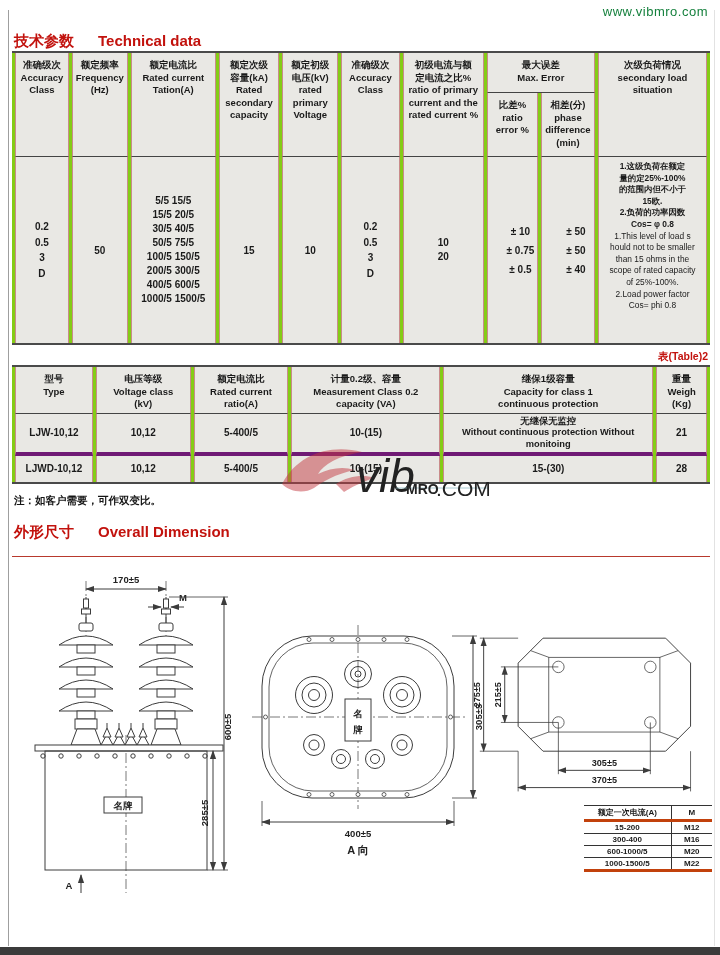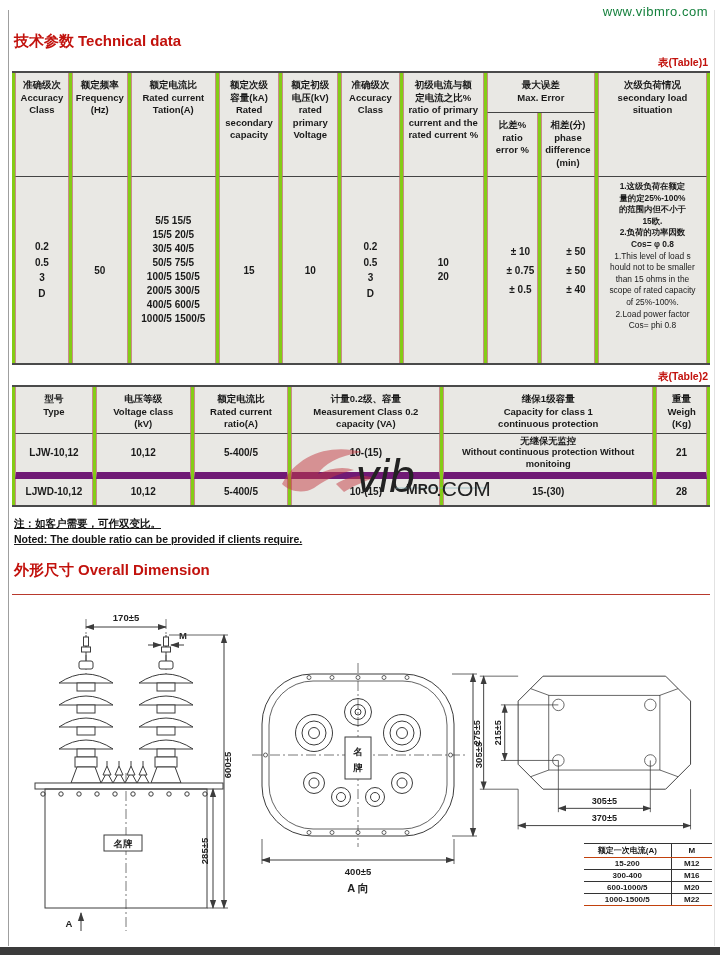--- a/index.html
+++ b/index.html
@@ -8,21 +8,21 @@
 
   .edge-left{position:absolute;left:8px;top:10px;bottom:9px;width:1px;background:#9f9f9f;}
   .edge-right{position:absolute;right:5px;top:10px;bottom:9px;width:1px;background:#e2e2e2;}
   .footer-bar{position:absolute;left:0;right:0;bottom:0;height:8px;background:#3b3b3b;}
 
   .wrap{position:absolute;left:12px;right:10px;top:0;}
 
   .url-wm{position:absolute;top:4px;right:2px;font-size:13px;color:#15803d;letter-spacing:.5px;}
 
   .sec-h{margin:32px 0 0 2px;font-size:15px;font-weight:bold;color:#c2120d;}
-  .sec-h .en{margin-left:4px;}
+  .sec-h .en{margin-left:24px;}
   .sec-h2{margin-top:14px;}
 
   .tbl-label{margin:5px 2px 1px 0;font-size:10.5px;font-weight:bold;color:#c2120d;text-align:right;}
 
   .tbl-frame{border-top:2px solid #4a4a4a;border-bottom:2px solid #4a4a4a;background:#84cc16;}
   table.dt{width:100%;border-collapse:separate;border-spacing:3px 0;table-layout:fixed;}
   table.dt th,table.dt td{background:#e9e8e4;border-left:1px solid #c98b8b;border-right:1px solid #c98b8b;
        text-align:center;padding:2px 1px;word-wrap:break-word;}
   table.dt thead th,table.dt thead td{font-size:9.5px;font-weight:bold;line-height:1.32;
        vertical-align:top;padding-top:6px;border-bottom:1px solid #444;}
@@ -36,58 +36,57 @@
   .ln-md div{line-height:1.4;}
   .ln-wide div{margin:8px 0;padding-left:16px;}
   .load-cell{text-align:left;vertical-align:top !important;font-size:8.4px !important;
        padding:4px 6px !important;line-height:1.38;}
   .load-cell div:nth-child(n+7){font-weight:normal;}
 
   .t2 thead tr{height:44px;}
   .t2 thead td{vertical-align:middle;padding-top:2px;}
   .t2 tbody tr:first-child{height:40px;}
   .t2 tbody tr:last-child{height:26px;}
-  .t2 tbody td{border-bottom:7px solid #701a75;line-height:1.25;}
+  .t2 tbody td{border-bottom:4px solid #701a75;line-height:1.25;}
   .t2 tbody tr:last-child td{border-bottom:none;}
   .t2 tbody td div{font-size:9.3px;}
 
-  .notes{margin:9px 0 0 2px;text-decoration:underline;}
+  .notes{margin:9px 0 0 2px;}
   .notes div{font-size:10.5px;font-weight:bold;line-height:1.45;color:#151515;}
 
   .red-rule{margin-top:14px;border-top:1px solid #b8392d;height:0;}
 
   .drawings{position:relative;height:348px;margin-top:2px;}
   .dwg{position:absolute;}
   svg text{font-family:"Liberation Sans",sans-serif;fill:#222;}
   .dimtxt{font-size:9.5px;font-weight:bold;}
   .cjk{font-size:9.5px;font-weight:bold;}
 
   .bolt-tbl{position:absolute;left:572px;top:246px;width:128px;}
   table.bolt{width:100%;border-collapse:collapse;}
   table.bolt td{font-size:8px;font-weight:bold;text-align:center;border-top:1px solid #333;padding:1px 2px;}
   table.bolt td+td{border-left:1px solid #333;width:32%;}
-  table.bolt tr:last-child td{border-bottom:1px solid #c2410c;}
+  table.bolt tr:last-child td{border-bottom:3px solid #c2410c;}
 
   .logo-wm{position:absolute;left:278px;top:438px;width:215px;height:72px;pointer-events:none;z-index:5;}
 </style>
 </head>
 <body>
 
 <div class="edge-left"></div>
 <div class="edge-right"></div>
 
 <div class="wrap">
 
   <div class="url-wm">www.vibmro.com</div>
 
   <div class="sec-h">
     <span>技术参数</span><span class="en">Technical data</span>
   </div>
 
-  <div class="tbl-label">表(Table)1</div>
 
   <div class="tbl-frame">
     <table class="dt t1">
       <colgroup>
         <col style="width:8.1%">
           <col style="width:8.4%">
           <col style="width:12.8%">
           <col style="width:9.1%">
         <col style="width:8.4%">
           <col style="width:8.8%">
@@ -294,21 +293,20 @@
             <td>10-(15)</td>
             <td>15-(30)</td>
             <td>28</td>
           </tr>
         </tbody>
     </table>
   </div>
 
   <div class="notes">
     <div>注：如客户需要，可作双变比。</div>
-    <div>Noted: The double ratio can be provided if clients require.</div>
   </div>
 
   <div class="sec-h sec-h2">
     <span>外形尺寸</span><span class="en">Overall Dimension</span>
   </div>
   <div class="red-rule"></div>
 
   <div class="drawings">
 
     <svg class="dwg" style="left:6px;top:8px" width="222" height="332" viewBox="0 0 220 332">

